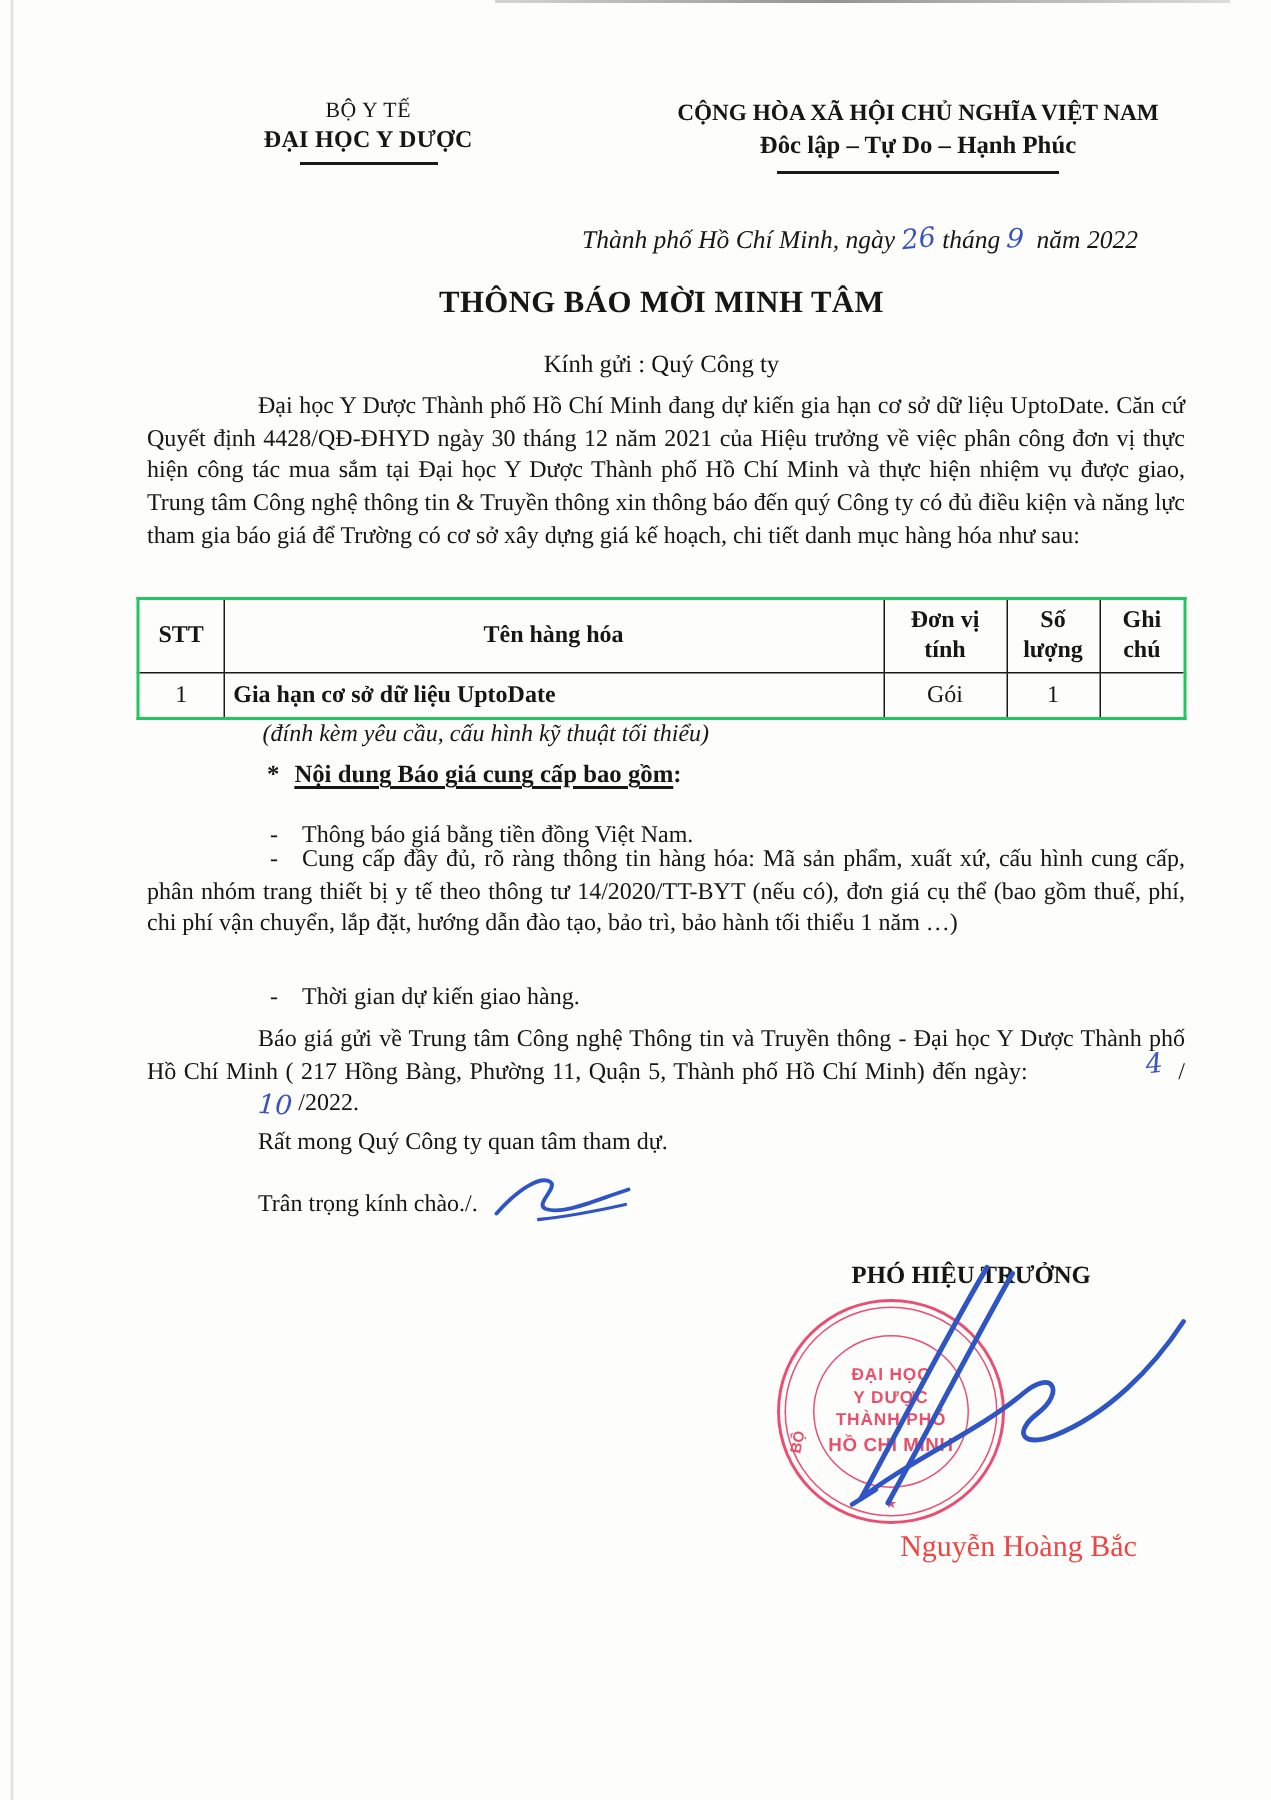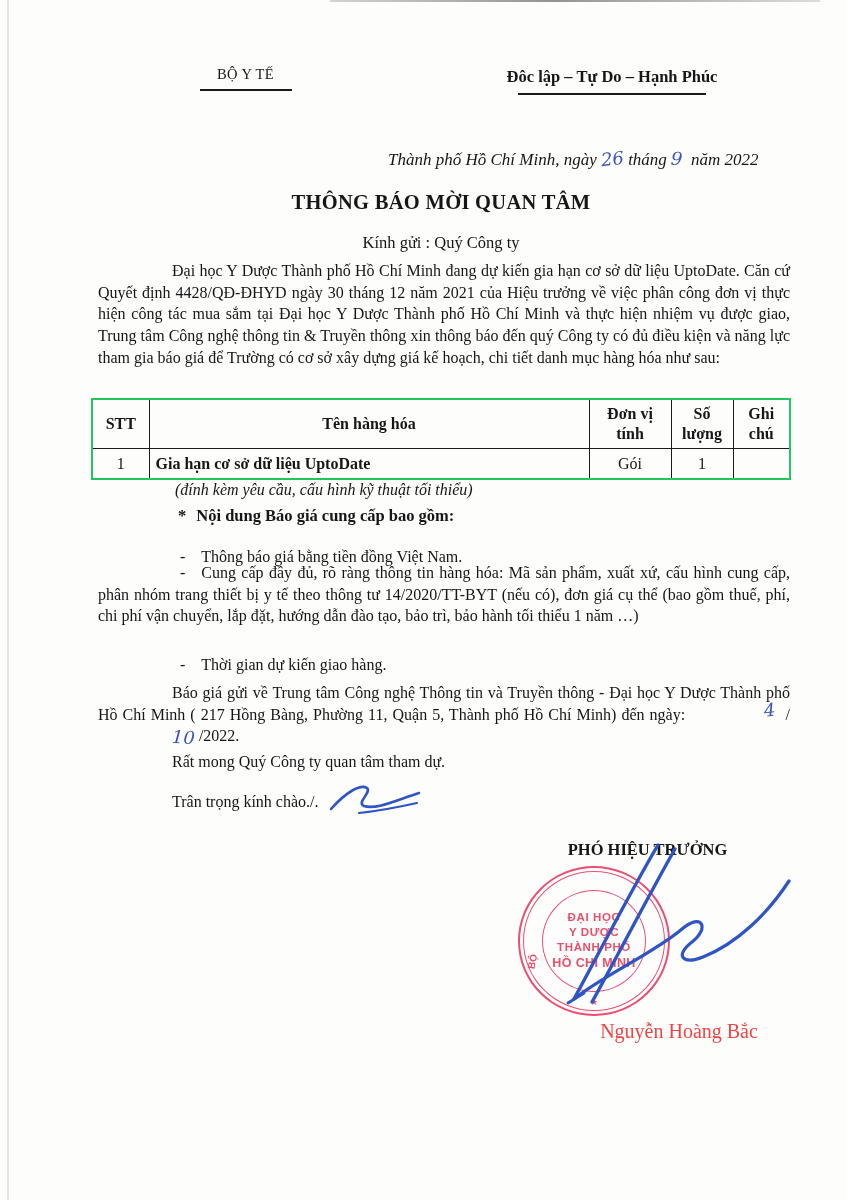--- a/index.html
+++ b/index.html
@@ -42,21 +42,21 @@
   .goods-table td,.goods-table th{border:1px solid #1b1b1b;padding:1px 6px;vertical-align:middle;}
   .goods-table{border:2px solid #22c55e;}
   .goods-table th{font-weight:bold;text-align:center;line-height:1.25;height:46px;}
   .goods-table td{height:27px;}
   .c-center{text-align:center;}
   .c-bold{font-weight:bold;}
   
   .note{top:481px;left:175px;font-style:italic;font-size:16px;}
   .q-heading{top:506px;left:98px;width:692px;font-size:16.5px;text-indent:80px;}
   .q-heading .star{font-weight:bold;margin-right:10px;}
-  .q-heading .ul{font-weight:bold;text-decoration-thickness:1.6px;text-underline-offset:3px;}
+  .q-heading .ul{font-weight:bold;text-decoration:underline;text-decoration-thickness:1.6px;text-underline-offset:3px;}
   .q-heading .colon{font-weight:bold;}
   .bullet{left:98px;width:692px;font-size:16px;line-height:21.7px;text-align:justify;text-indent:82px;}
   .b1{top:546px;}
   .b2{top:562px;}
   .b3{top:654px;}
   .dash{margin-right:16px;}
   
   .closing1{top:753px;left:172px;font-size:16px;}
   .closing2{top:781px;left:172px;font-size:16px;text-align:center;}
   .initials-svg{vertical-align:-10px;margin-left:6px;}
@@ -84,37 +84,39 @@
   svg path{fill:none;stroke:#2f55c5;stroke-linecap:round;stroke-linejoin:round;}
 </style>
 </head>
 <body>
 
 <div class="abs scan-edge-top"></div>
 <div class="abs scan-edge-left"></div>
 
 <div class="abs hdr-left">
   <div class="l1">BỘ Y TẾ</div>
+  <div class="l2">ĐẠI HỌC Y DƯỢC</div>
   <div class="hdr-rule-l"></div>
 </div>
 
 <div class="abs hdr-right">
+  <div class="l1">CỘNG HÒA XÃ HỘI CHỦ NGHĨA VIỆT NAM</div>
   <div class="l2">Đôc lập – Tự Do – Hạnh Phúc</div>
   <div class="hdr-rule-r"></div>
 </div>
 
 <div class="abs dateline">
   <span>Thành phố Hồ Chí Minh, ngày</span>
   <span class="hand">26</span>
   <span>tháng</span>
   <span class="hand m">9</span>
   &nbsp;<span>năm 2022</span>
 </div>
 
-<div class="abs doc-title">THÔNG BÁO MỜI QUAN TÂM</div>
+<div class="abs doc-title">THÔNG BÁO MỜI MINH TÂM</div>
 <div class="abs greeting">Kính gửi : Quý Công ty</div>
 
 <div class="abs para intro">Đại học Y Dược Thành phố Hồ Chí Minh đang dự kiến gia hạn cơ sở dữ liệu UptoDate. Căn cứ Quyết định 4428/QĐ-ĐHYD ngày 30 tháng 12 năm 2021 của Hiệu trưởng về việc phân công đơn vị thực hiện công tác mua sắm tại Đại học Y Dược Thành phố Hồ Chí Minh và thực hiện nhiệm vụ được giao, Trung tâm Công nghệ thông tin &amp; Truyền thông xin thông báo đến quý Công ty có đủ điều kiện và năng lực tham gia báo giá để Trường có cơ sở xây dựng giá kế hoạch, chi tiết danh mục hàng hóa như sau:</div>
 
 <table class="abs goods-table">
   <colgroup>
     <col style="width:57px">
       <col style="width:440px">
       <col style="width:82px">
       <col style="width:62px">

